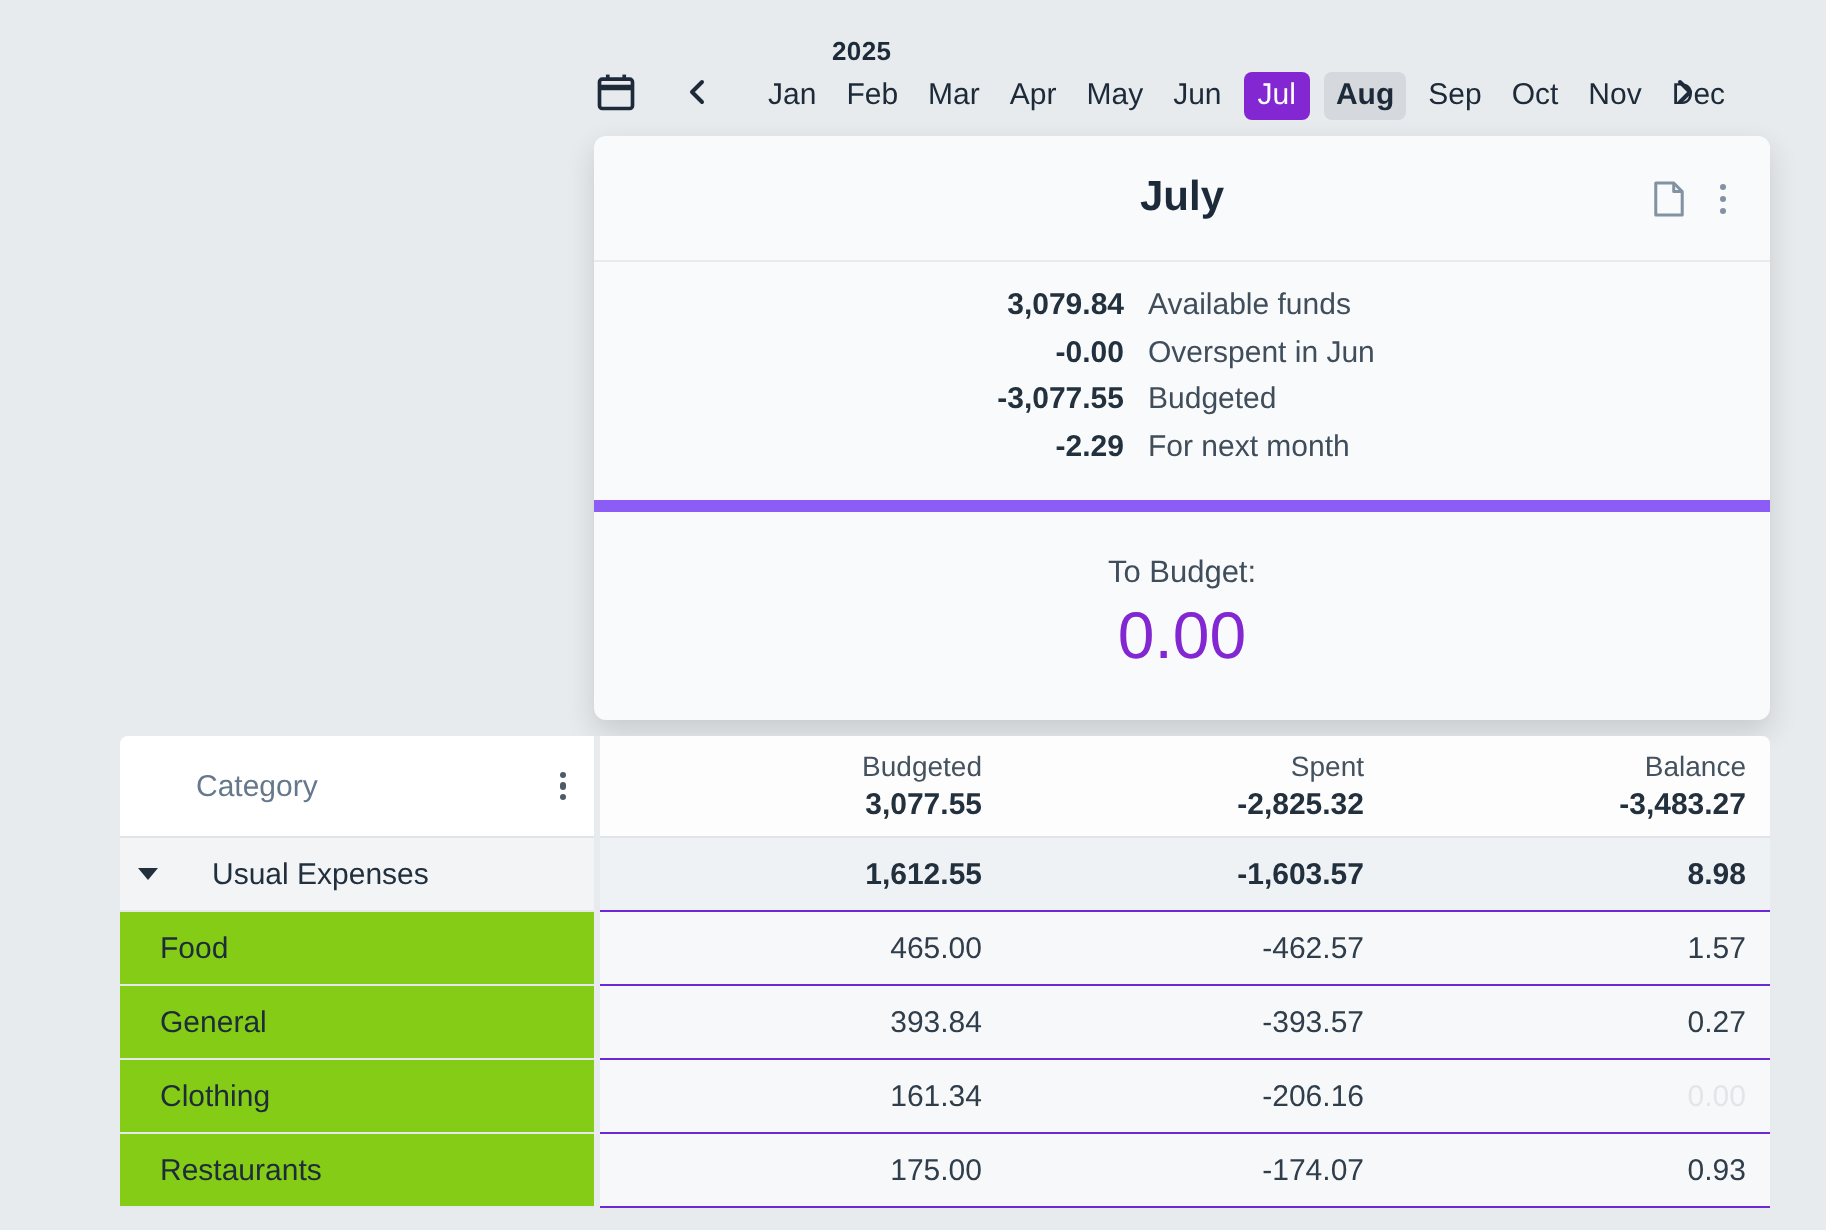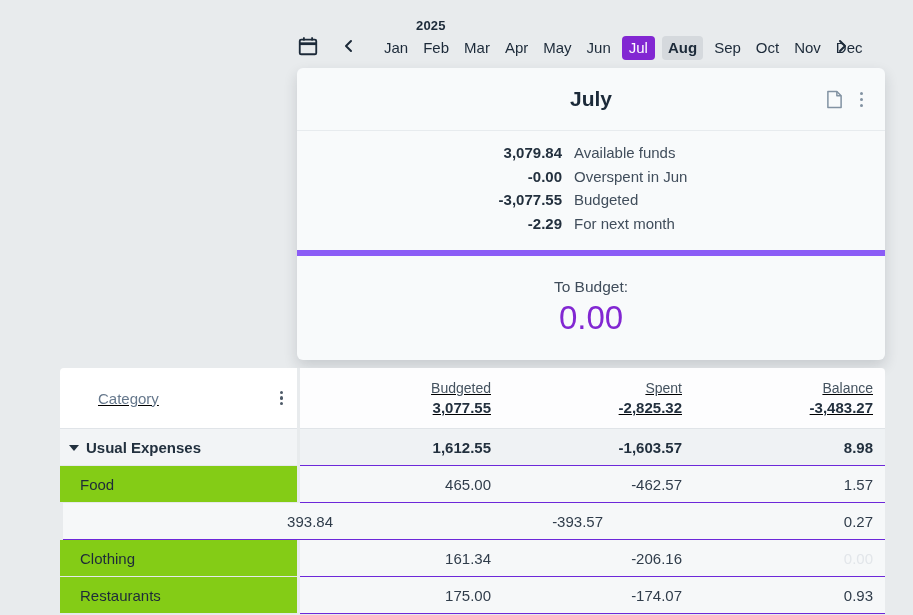--- a/index.html
+++ b/index.html
@@ -39,32 +39,32 @@
   .tb-value { font-size:33px; color:#8227d2; margin-top:3px; cursor:pointer; display:inline-block; }
 
   
   .btable { position:absolute; left:60px; top:368px; width:825px; bottom:0; }
   .t-row { display:flex; align-items:stretch; }
   .t-cat { width:237px; display:flex; align-items:center; }
   .t-gap { width:3px; background:#e8ebed; }
   .t-vals { flex:1; display:flex; align-items:center; padding-right:12px; }
   .t-col { flex:1; text-align:right; }
 
-  .t-head { height:61px;text-decoration:underline; }
+  .t-head { height:51px; }
   .t-head .t-cat { background:#ffffff; border-bottom:1px solid #e0e4e8; border-radius:4px 0 0 0;
                    padding-left:38px; padding-right:14px; justify-content:space-between; }
   .t-head .t-vals { background:#fdfdfe; border-bottom:1px solid #e0e4e8; border-radius:0 4px 0 0; }
   .cat-header-label { font-size:15px; color:#66788c; }
   .head-col .col-label { font-size:14px; color:#44525f; }
   .head-col .col-total { font-size:15px; font-weight:bold; color:#23303e; margin-top:3px; }
 
   .t-body-row { height:37px; font-size:15px; }
   .t-body-row .t-cat { border-bottom:1px solid #e5e9ec; background:#84cc16; padding-left:20px; color:#1e2b39; }
   .t-body-row .t-vals { border-bottom:1px solid #6d28d9; background:#f6f8f9; color:#303d4b;justify-content:space-between; }
-  .t-body-row.group .t-cat { background:#f2f4f6; padding-left:9px; font-weight:bold; color:#22303e; }
+  .t-body-row.group .t-cat { background:#f2f4f6; padding-left:9px; font-weight:normal; color:#22303e;gap:20px; }
   .t-body-row.group .t-vals { background:#eff2f4; font-weight:bold; color:#22303e; }
   .row-name { cursor:pointer; }
   .t-col.cell { cursor:pointer; }
   .tri { display:inline-block; margin-right:7px; cursor:pointer; position:relative; top:-1px; }
   .faded { color:#e2e6ea !important; font-weight:normal; }
 
   .kebab { display:inline-flex; flex-direction:column; gap:2.5px; align-items:center; }
   .kebab i { width:3.4px; height:3.4px; border-radius:50%; background:#8292a2; display:block; }
   .kebab.dark i { width:3.2px; height:3.2px; background:#4e5a68; gap:2px; }
 </style>
@@ -209,20 +209,23 @@
       </div>
       <div class="t-gap"></div>
       <div class="t-vals">
         <span class="t-col cell">465.00</span>
         <span class="t-col cell">-462.57</span>
         <span class="t-col cell">1.57</span>
       </div>
     </div>
 
     <div class="t-row t-body-row">
+      <div class="t-cat">
+        <span class="row-name">General</span>
+      </div>
       <div class="t-gap"></div>
       <div class="t-vals">
         <span class="t-col cell">393.84</span>
         <span class="t-col cell">-393.57</span>
         <span class="t-col cell">0.27</span>
       </div>
     </div>
 
     <div class="t-row t-body-row">
       <div class="t-cat">

